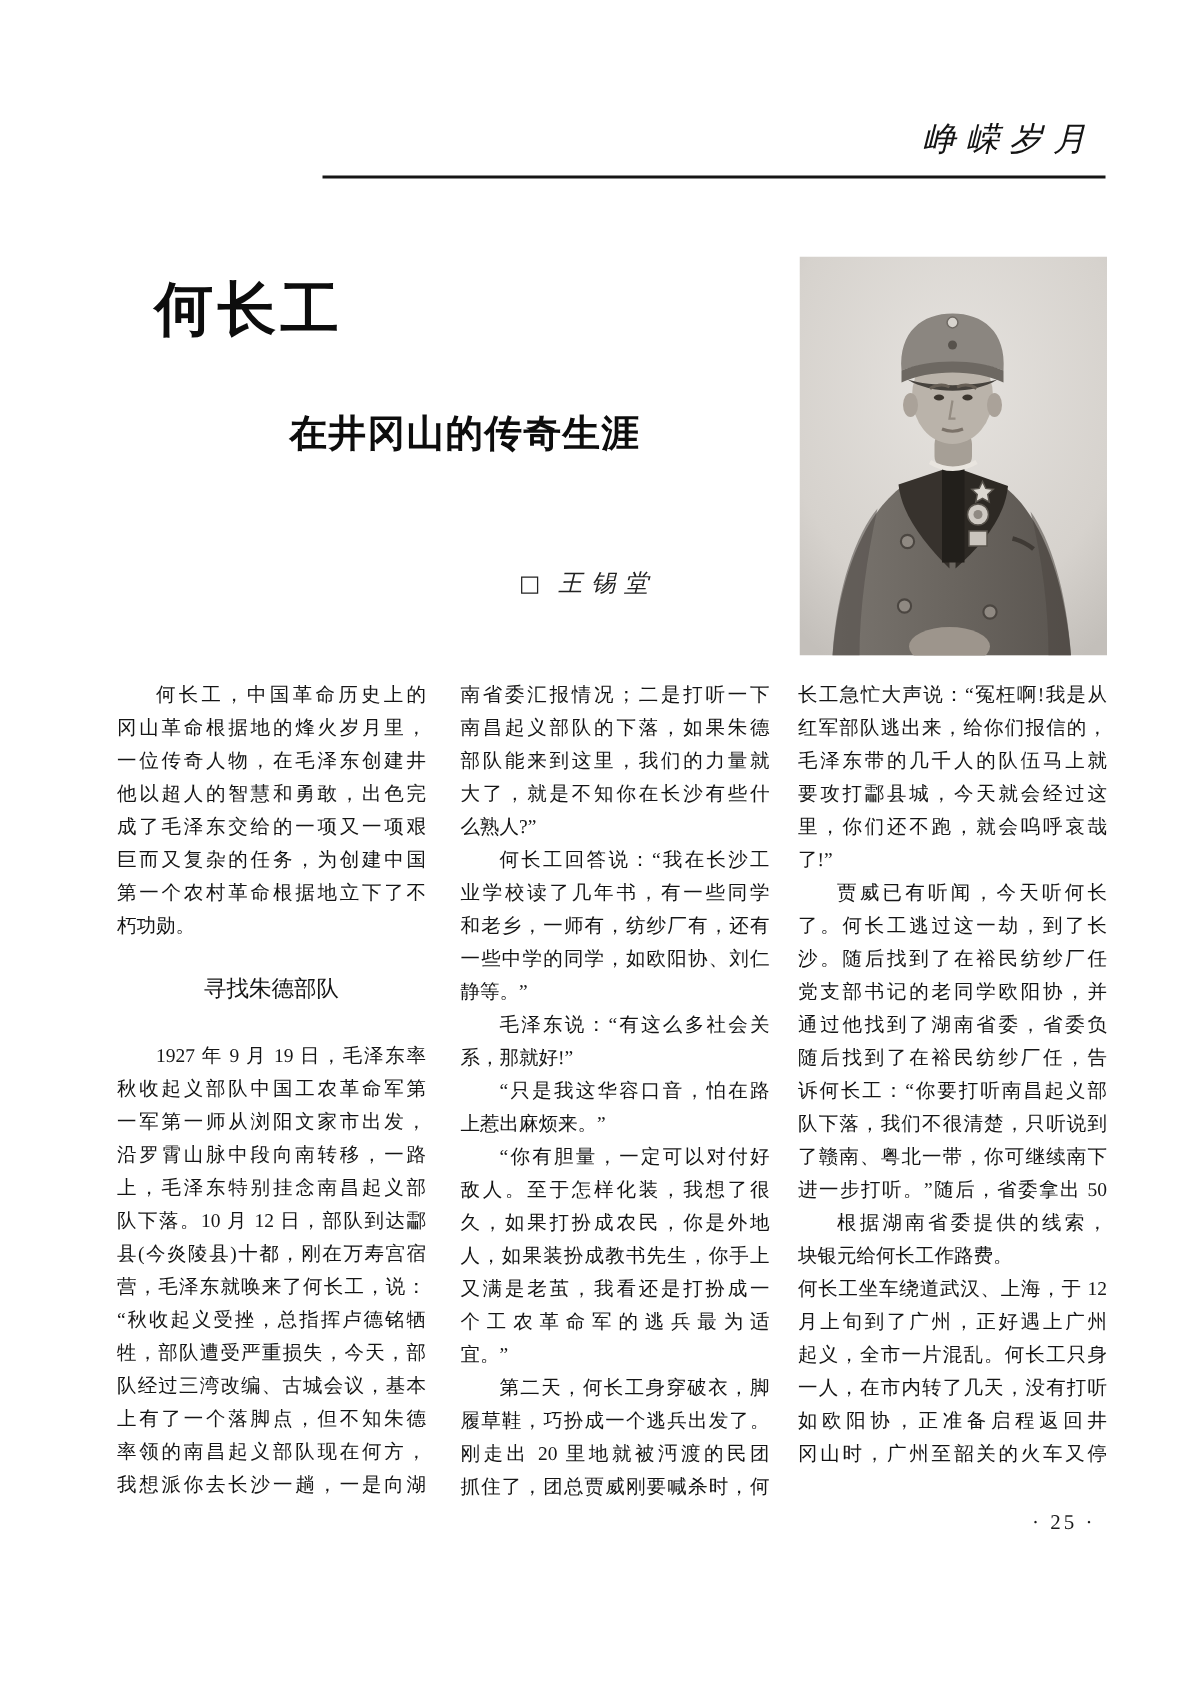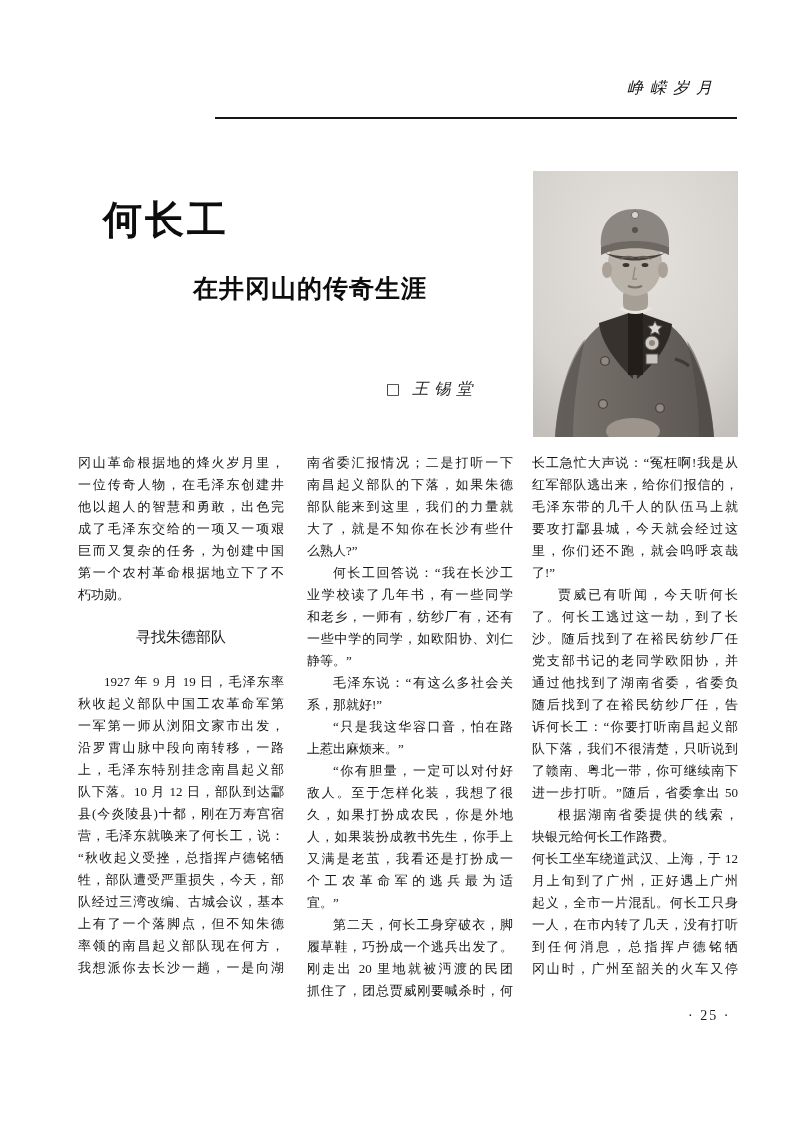--- a/index.html
+++ b/index.html
@@ -4,34 +4,34 @@
 <style>
   html,body{margin:0;padding:0;}
   body{
     width:793px;height:1122px;background:#ffffff;position:relative;
     font-family:"Liberation Serif", serif;color:#1c1c1c;overflow:hidden;
   }
   .page{position:absolute;inset:0;}
   
   .script-title{
     position:absolute;left:598px;top:78px;width:150px;text-align:center;
-    font-style:italic;font-size:16px;letter-spacing:7px;color:#141414;
+    font-style:italic;font-size:22px;letter-spacing:7px;color:#141414;
     font-family:"DejaVu Serif", serif;white-space:nowrap;
   }
   .header-rule{position:absolute;left:215px;top:117px;width:522px;height:2px;background:#161616;}
   
   .title-line{
     position:absolute;font-family:"DejaVu Sans", sans-serif;font-weight:bold;
     color:#0d0d0d;white-space:nowrap;line-height:1;
   }
-  .t1{left:103px;top:200px;font-size:39px;letter-spacing:3px;}
+  .t1{left:103px;top:187px;font-size:39px;letter-spacing:3px;}
   .t2{left:157px;top:276px;font-size:25px;letter-spacing:1px;margin-left:36px;}
   .author-row{
     position:absolute;left:346px;top:379px;font-size:16px;white-space:nowrap;
-    font-style:italic;font-family:"DejaVu Serif", serif;color:#222;margin-left:40px;
+    font-style:italic;font-family:"DejaVu Serif", serif;color:#222;
   }
   .author-row .marker{font-style:normal;margin-right:12px;font-size:15px;}
   .author-row .name{letter-spacing:6px;}
   
   .photo{position:absolute;left:533px;top:171px;width:205px;height:266px;}
   .photo svg{display:block;width:100%;height:100%;}
   
   .col{position:absolute;top:452px;width:206px;}
   .c1{left:78px;}
   .c2{left:307px;}
@@ -120,20 +120,21 @@
       <circle cx="72" cy="190" r="4.4" fill="#8f8982" stroke="#4b4641" stroke-width="1.4"></circle>
       <circle cx="70" cy="233" r="4.4" fill="#8f8982" stroke="#4b4641" stroke-width="1.4"></circle>
       <circle cx="127" cy="237" r="4.4" fill="#8f8982" stroke="#4b4641" stroke-width="1.4"></circle>
       <path d="M142 188 q8 2 14 7" stroke="#3f3a35" stroke-width="3" fill="none"></path>
 
       <ellipse cx="100" cy="260" rx="27" ry="13" fill="#9d958c"></ellipse>
     </svg>
   </div>
 
   <div class="col c1">
+      <div class="line ind">何长工，中国革命历史上的</div>
       <div class="line">冈山革命根据地的烽火岁月里，</div>
       <div class="line">一位传奇人物，在毛泽东创建井</div>
       <div class="line">他以超人的智慧和勇敢，出色完</div>
       <div class="line">成了毛泽东交给的一项又一项艰</div>
       <div class="line">巨而又复杂的任务，为创建中国</div>
       <div class="line">第一个农村革命根据地立下了不</div>
       <div class="line end">朽功勋。</div>
       <div class="line head">寻找朱德部队</div>
       <div class="line ind">1927 年 9 月 19 日，毛泽东率</div>
       <div class="line">秋收起义部队中国工农革命军第</div>
@@ -193,19 +194,19 @@
       <div class="line">诉何长工：“你要打听南昌起义部</div>
       <div class="line">队下落，我们不很清楚，只听说到</div>
       <div class="line">了赣南、粤北一带，你可继续南下</div>
       <div class="line">进一步打听。”随后，省委拿出 50</div>
       <div class="line ind">根据湖南省委提供的线索，</div>
       <div class="line end">块银元给何长工作路费。</div>
       <div class="line">何长工坐车绕道武汉、上海，于 12</div>
       <div class="line">月上旬到了广州，正好遇上广州</div>
       <div class="line">起义，全市一片混乱。何长工只身</div>
       <div class="line">一人，在市内转了几天，没有打听</div>
-      <div class="line">到任何消息，总指挥卢德铭牺</div>
+      <div class="line">如欧阳协，正准备启程返回井</div>
       <div class="line">冈山时，广州至韶关的火车又停</div>
     </div>
 
   <div class="pagenum">· 25 ·</div>
 
 </div>
 
 </body></html>

